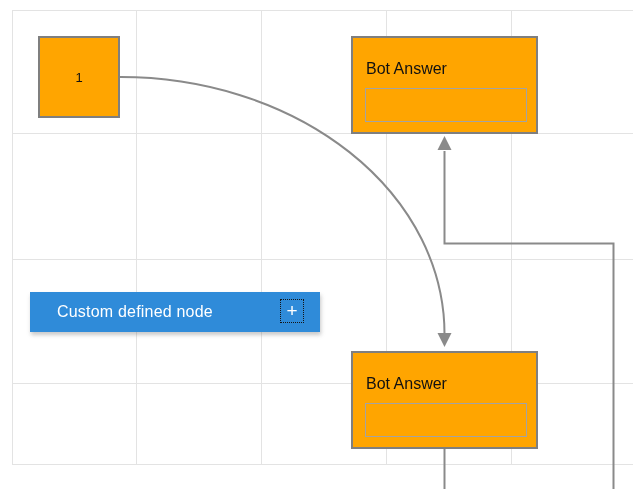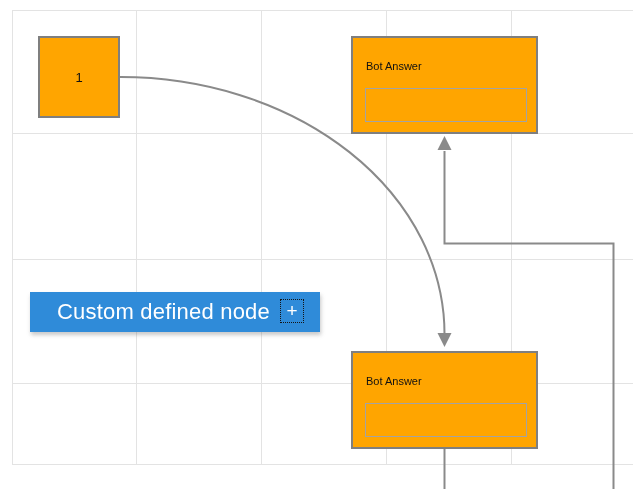--- a/index.html
+++ b/index.html
@@ -38,40 +38,40 @@
 
   .bot-node{
     width:187px;height:98px;
     background:var(--node-orange);
     border:2px solid var(--node-border);
   }
   .bot-node.top{left:351px;top:36px;}
   .bot-node.bottom{left:351px;top:351px;}
   .bot-title{
     position:absolute;left:13px;top:22px;
-    font-size:11px;color:var(--label-dark);
+    font-size:16px;color:var(--label-dark);
   }
   .bot-field{
     position:absolute;left:12px;top:50px;
     width:160px;height:32px;
     border:1px solid var(--inner-field-border);
     background:transparent;
     font-size:13px;color:var(--label-dark);
   }
 
   .custom-node{
     left:30px;top:292px;width:290px;height:40px;
     background:var(--custom-node-blue);
     box-shadow:1px 3px 4px rgba(100,100,100,0.35);
     display:flex;align-items:center;
     color:var(--label-light);
   }
   .custom-label{
     margin-left:27px;
-    font-size:22px;
+    font-size:16px;
     letter-spacing:0.2px;
   }
   .plus-box{
     position:absolute;
     right:16px;top:7px;
     width:22px;height:22px;
     border:1px dotted #151515;
     display:flex;align-items:center;justify-content:center;
   }
   .plus-glyph{

